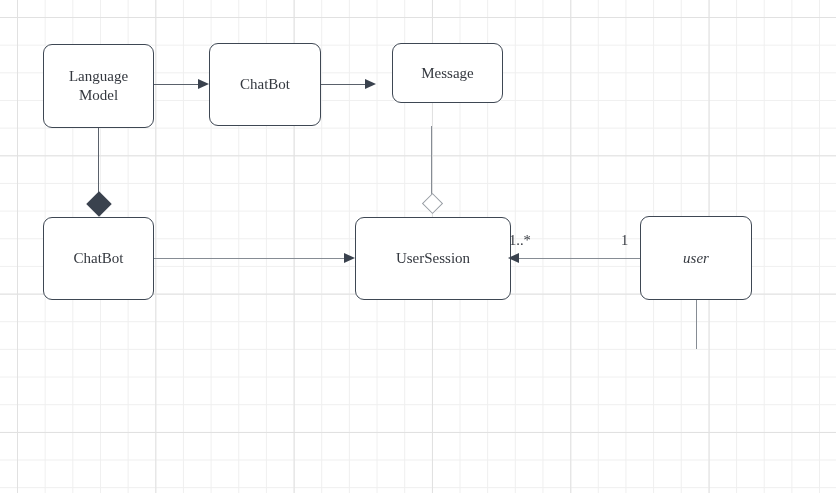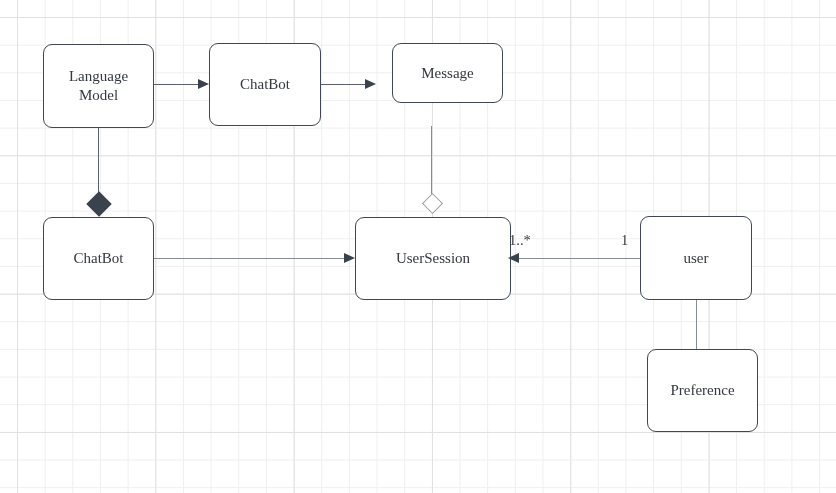--- a/index.html
+++ b/index.html
@@ -83,27 +83,24 @@
   </div>
 
   <div class="node" style="left:43px;top:217px;width:111px;height:83px;">
     <span>ChatBot</span>
   </div>
 
   <div class="node" style="left:355px;top:217px;width:156px;height:83px;">
     <span>UserSession</span>
   </div>
 
-  <div class="node" style="left:640px;top:216px;width:112px;height:84px;">
+  <div class="node" style="left:640px;top:216px;width:112px;height:84px;font-style:italic;">
     <span>user</span>
   </div>
 
-  <div class="node" style="left:647px;top:349px;width:111px;height:83px;">
-    <span>Preference</span>
-  </div>
 
   <div class="hline dark" style="left:154px;top:84px;width:45px;"></div>
   <div class="arrow-right" style="left:198px;top:79px;"></div>
 
   <div class="hline dark" style="left:321px;top:84px;width:45px;"></div>
   <div class="arrow-right" style="left:365px;top:79px;"></div>
 
   <div class="vline dark" style="left:98px;top:128px;height:66px;"></div>
   <div class="diamond-filled" style="left:90px;top:195px;"></div>
 

